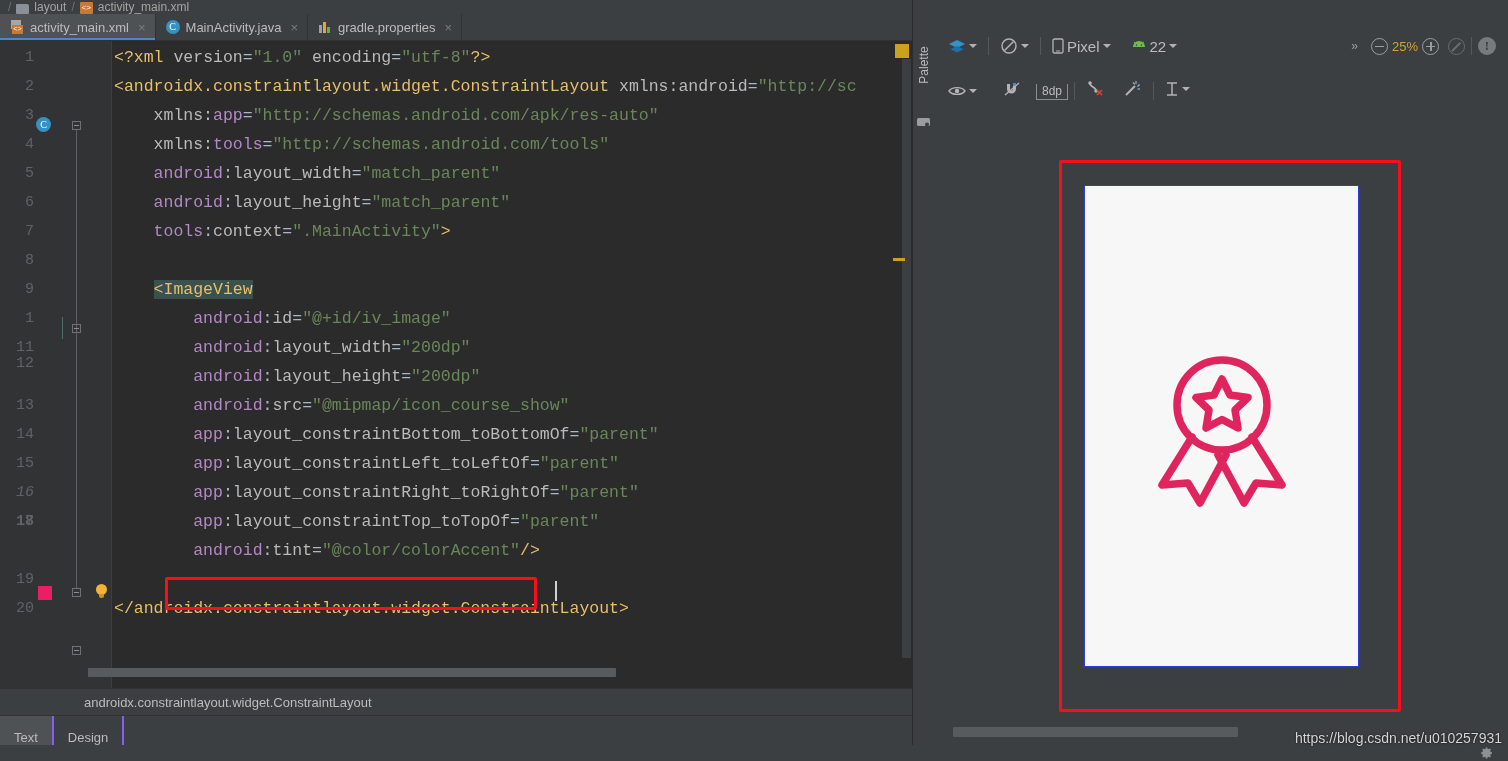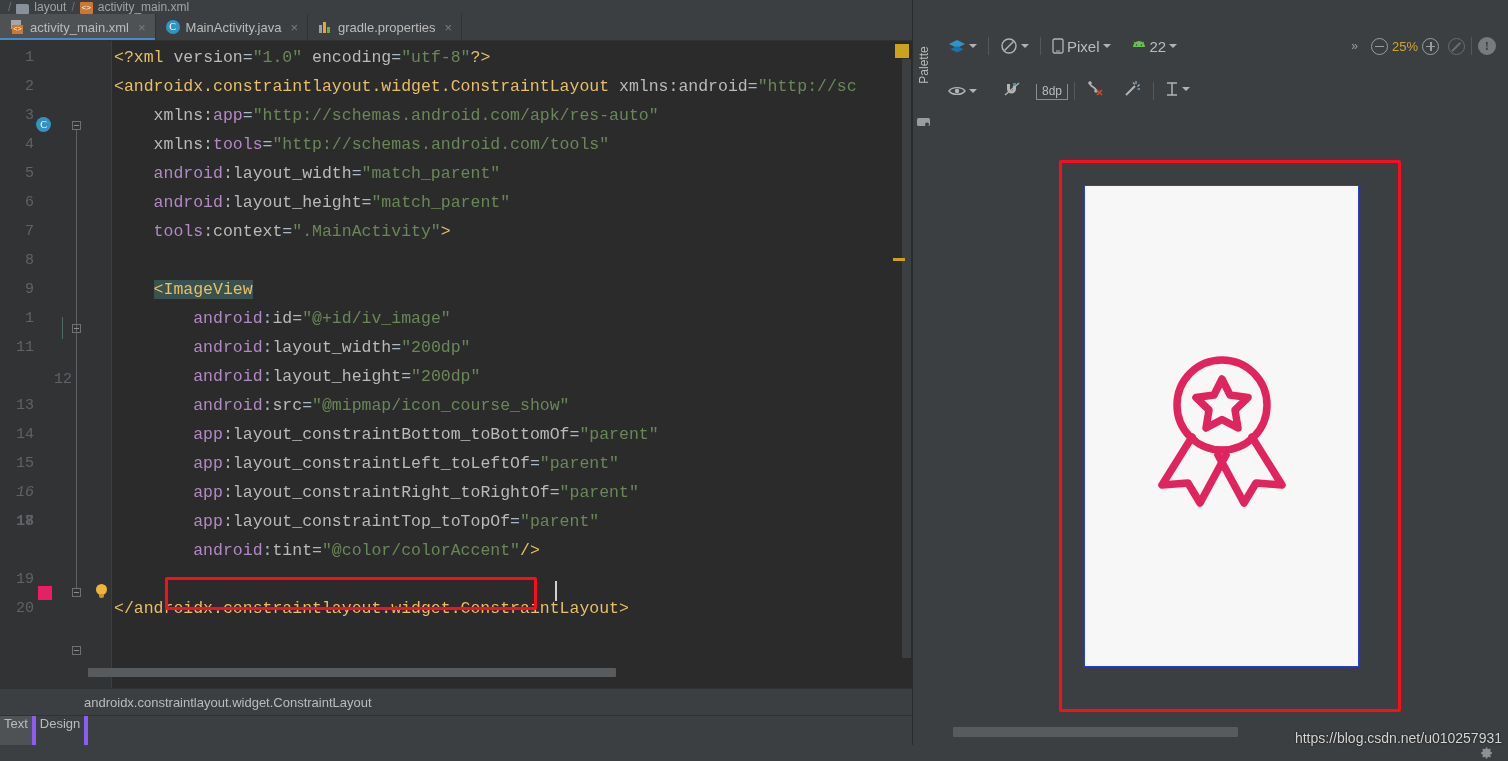--- a/index.html
+++ b/index.html
@@ -209,22 +209,22 @@
     border-top: 1px solid #323232;
   }
 
   
   .modetabs {
     position: absolute; left: 0; top: 715px; width: 912px; height: 30px;
     background: #3c3f41; display: flex; align-items: stretch;
     border-top: 1px solid #323232;
   }
   .mtab {
-    display: flex; align-items: flex-start; padding: 0 4px;
-    color: #bbbbbb; font-size: 13px; border-right: 4px solid #8b5cf6;
+    display: flex; align-items: flex-end; padding: 0 14px;
+    color: #bbbbbb; font-size: 13px; border-right: 2px solid #8b5cf6;
   }
   .mtab.active { background: #4e5254; }
 
   .bottomfill {
     position: absolute; left: 0; top: 745px; width: 1508px; height: 16px;
     background: #3c3f41;
   }
 
   
   .preview-panel {
@@ -391,21 +391,21 @@
         <div class="ln" style="top: 31px; left: 0px;">2</div>
         <div class="ln" style="top: 60px; left: 0px;">3</div>
         <div class="ln" style="top: 89px; left: 0px;">4</div>
         <div class="ln" style="top: 118px; left: 0px;">5</div>
         <div class="ln" style="top: 147px; left: 0px;">6</div>
         <div class="ln" style="top: 176px; left: 0px;">7</div>
         <div class="ln" style="top: 205px; left: 0px;">8</div>
         <div class="ln" style="top: 234px; left: 0px;">9</div>
         <div class="ln" style="top: 263px; left: 0px;">1</div>
         <div class="ln" style="top: 292px; left: 0px;">11</div>
-        <div class="ln" style="top: 324px; left: 0px; margin-left: 38px;">12</div>
+        <div class="ln" style="top: 308px; left: 0px;">12</div>
         <div class="ln" style="top: 350px; left: 0px;">13</div>
         <div class="ln" style="top: 379px; left: 0px;">14</div>
         <div class="ln" style="top: 408px; left: 0px;">15</div>
         <div class="ln" style="top: 437px; left: 0px; font-style: italic;">16</div>
         <div class="ln" style="top: 466px; left: 0px;">17</div>
         <div class="ln" style="top: 466px; left: 0px; font-weight: bold;">18</div>
         <div class="ln" style="top: 524px; left: 0px;">19</div>
         <div class="ln" style="top: 553px; left: 0px;">20</div>
       </div>
 

